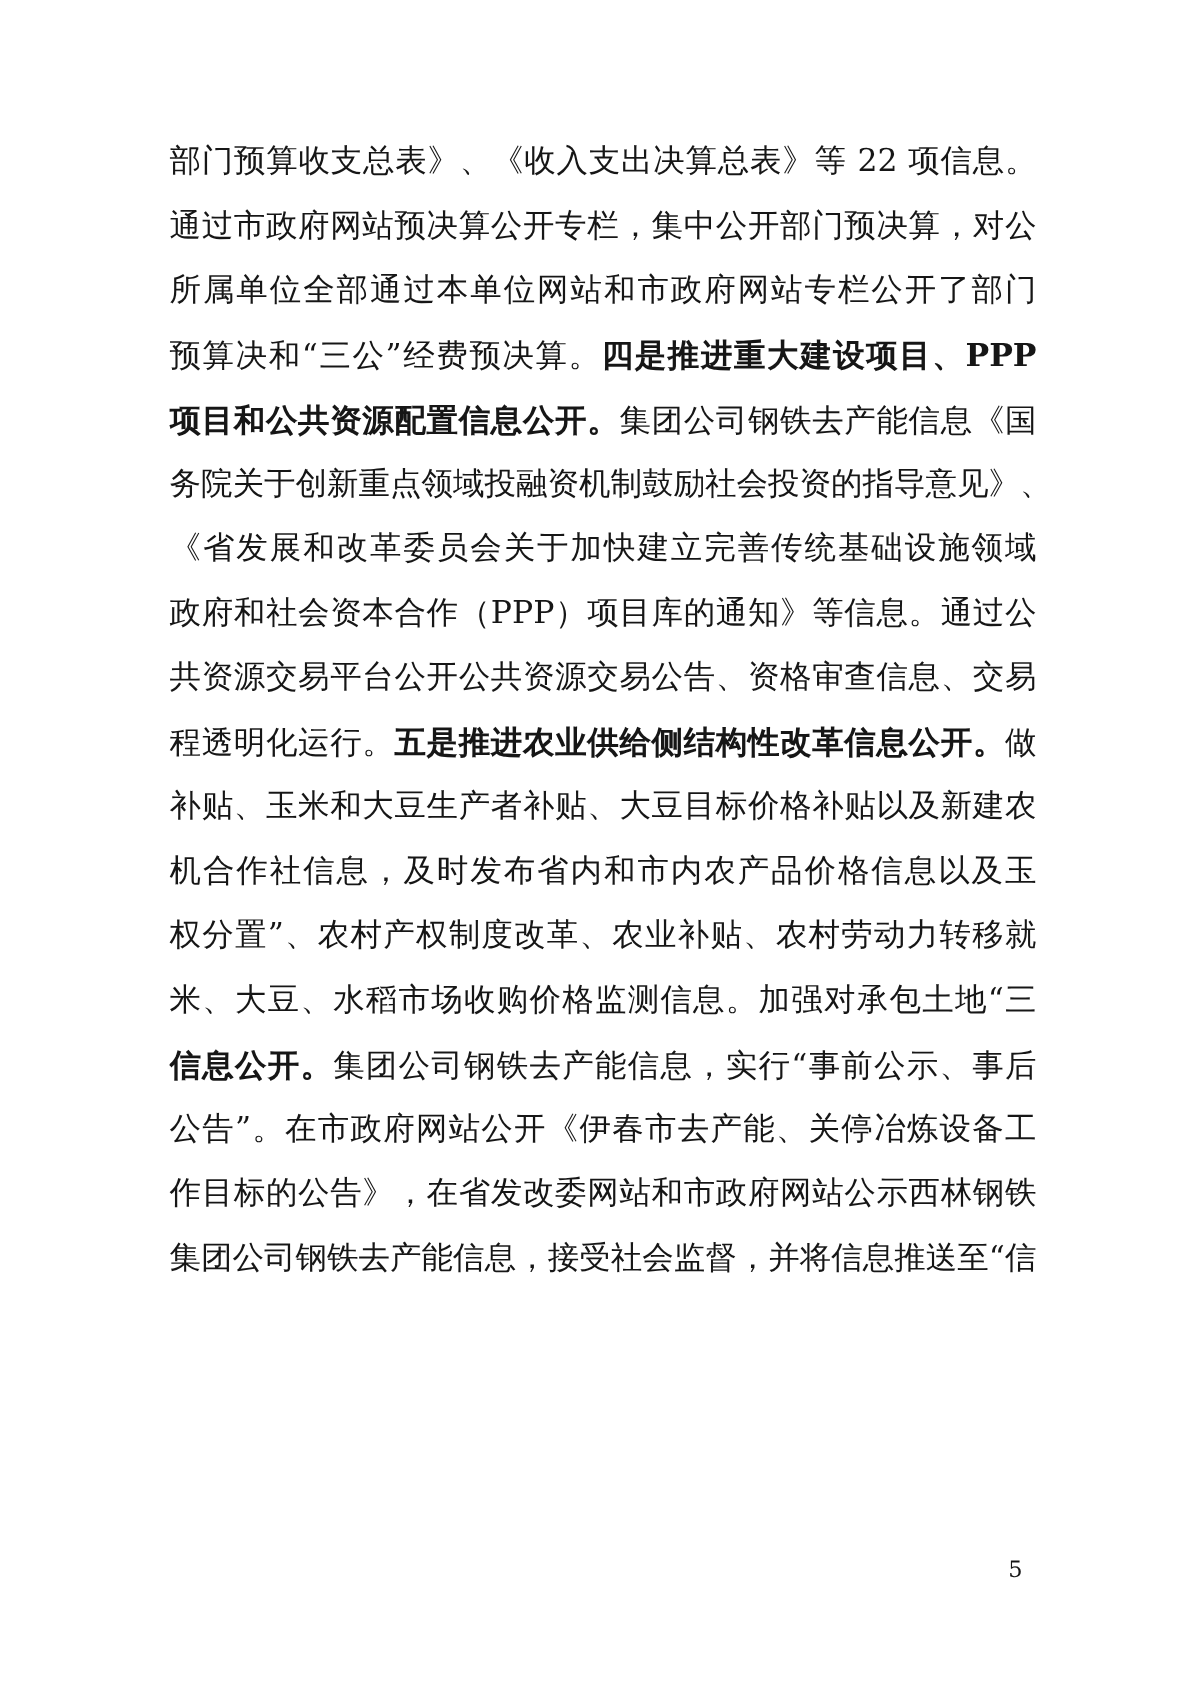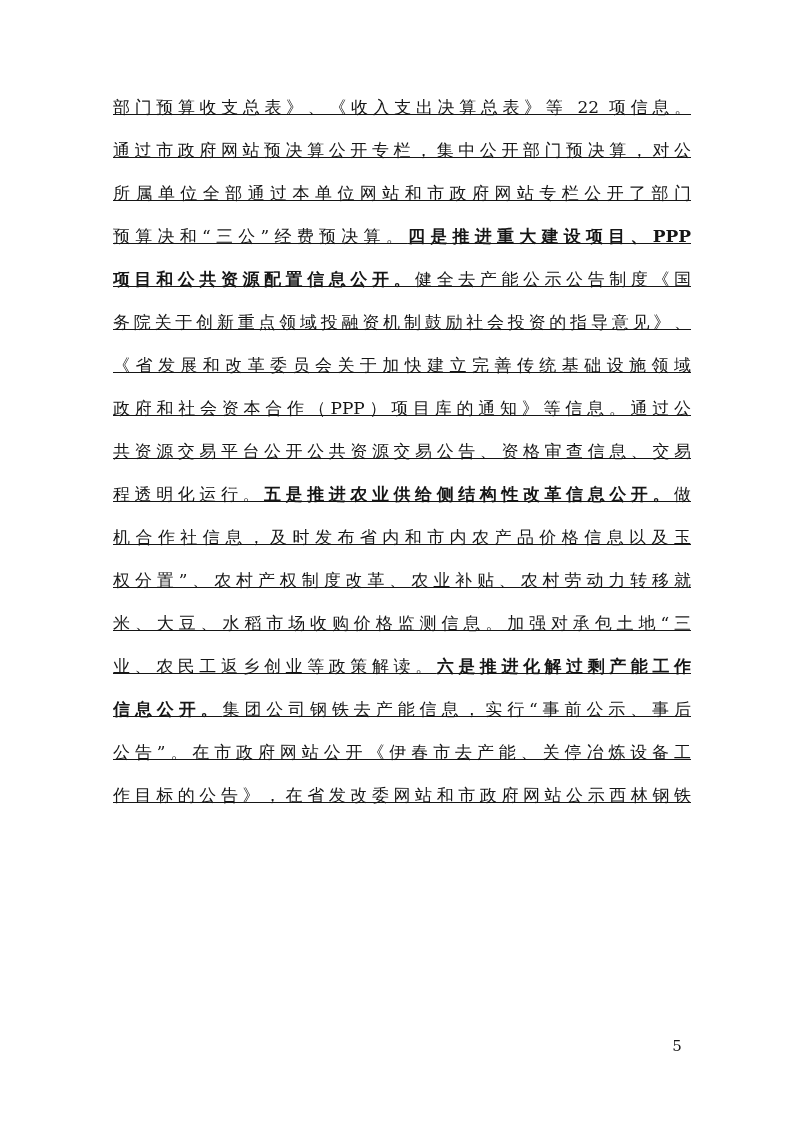--- a/index.html
+++ b/index.html
@@ -14,23 +14,22 @@
     background: #ffffff;
     overflow: hidden;
     font-family: "DejaVu Serif", "Liberation Serif", serif;
     color: #161616;
   }
   .text-block {
     position: absolute;
     left: 113px;
     top: 86px;
     width: 578px;
-    font-size: 17px;
+    font-size: 21px;
     line-height: 43px;
-    text-decoration: underline;
   }
   .line {
     height: 43px;
     overflow: hidden;
     text-align: justify;
     text-align-last: justify;
     -moz-text-align-last: justify;
   }
   .line span {
     white-space: pre;
@@ -51,29 +50,30 @@
 </style>
 </head>
 <body>
 
 <div class="page">
   <div class="text-block">
     <div class="line"><span>部门预算收支总表》、《收入支出决算总表》等 22 项信息。</span></div>
     <div class="line"><span>通过市政府网站预决算公开专栏，集中公开部门预决算，对公</span></div>
     <div class="line"><span>所属单位全部通过本单位网站和市政府网站专栏公开了部门</span></div>
     <div class="line"><span>预算决和“三公”经费预决算。</span><span class="b">四是推进重大建设项目、PPP</span></div>
-    <div class="line"><span class="b">项目和公共资源配置信息公开。</span><span>健全去产能公示公告制度《国</span></div>
+    <div class="line"><span class="b">项目和公共资源配置信息公开。</span><span>集团公司钢铁去产能信息《国</span></div>
     <div class="line"><span>务院关于创新重点领域投融资机制鼓励社会投资的指导意见》、</span></div>
     <div class="line"><span>《省发展和改革委员会关于加快建立完善传统基础设施领域</span></div>
     <div class="line"><span>政府和社会资本合作（PPP）项目库的通知》等信息。通过公</span></div>
     <div class="line"><span>共资源交易平台公开公共资源交易公告、资格审查信息、交易</span></div>
     <div class="line"><span>程透明化运行。</span><span class="b">五是推进农业供给侧结构性改革信息公开。</span><span>做</span></div>
+    <div class="line"><span>补贴、玉米和大豆生产者补贴、大豆目标价格补贴以及新建农</span></div>
     <div class="line"><span>机合作社信息，及时发布省内和市内农产品价格信息以及玉</span></div>
     <div class="line"><span>权分置”、农村产权制度改革、农业补贴、农村劳动力转移就</span></div>
     <div class="line"><span>米、大豆、水稻市场收购价格监测信息。加强对承包土地“三</span></div>
-    <div class="line"><span>业、农民工返乡创业等政策解读。</span><span class="b">六是推进化解过剩产能工作</span></div>
     <div class="line"><span class="b">信息公开。</span><span>集团公司钢铁去产能信息，实行“事前公示、事后</span></div>
     <div class="line"><span>公告”。在市政府网站公开《伊春市去产能、关停冶炼设备工</span></div>
     <div class="line"><span>作目标的公告》，在省发改委网站和市政府网站公示西林钢铁</span></div>
+    <div class="line"><span>集团公司钢铁去产能信息，接受社会监督，并将信息推送至“信</span></div>
   </div>
 
   <div class="page-num">5</div>
 </div>
 
 </body></html>

